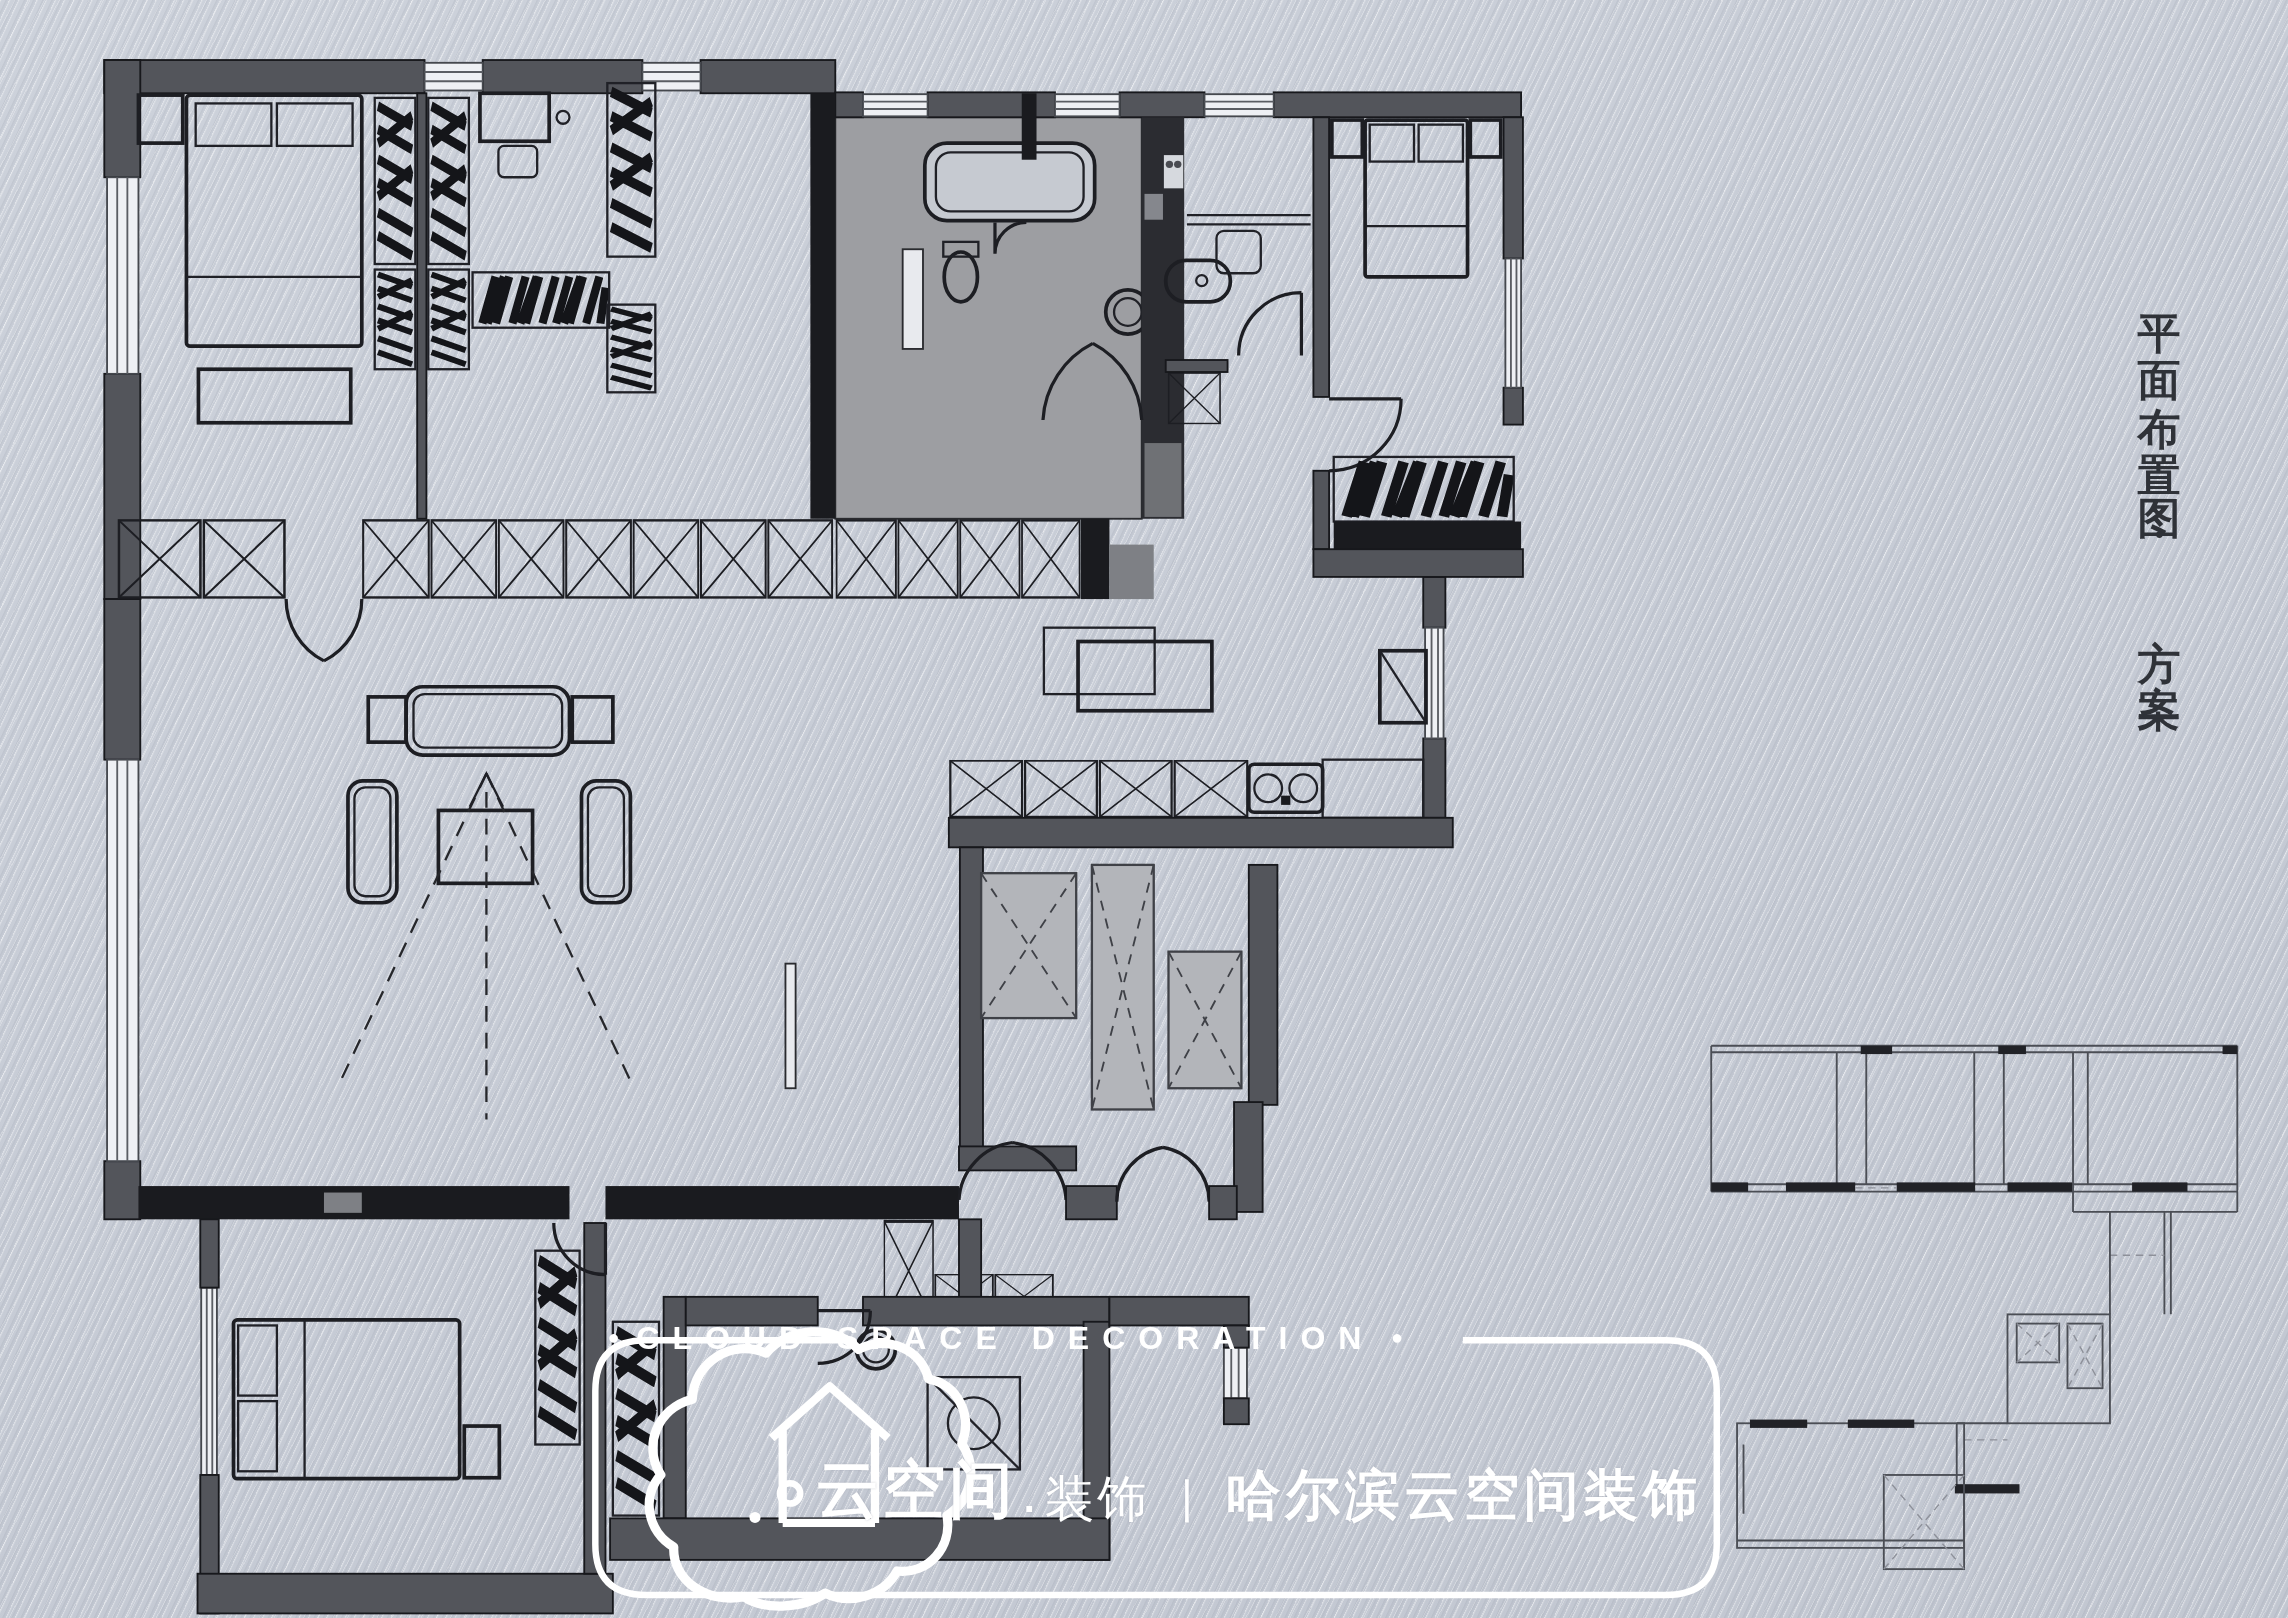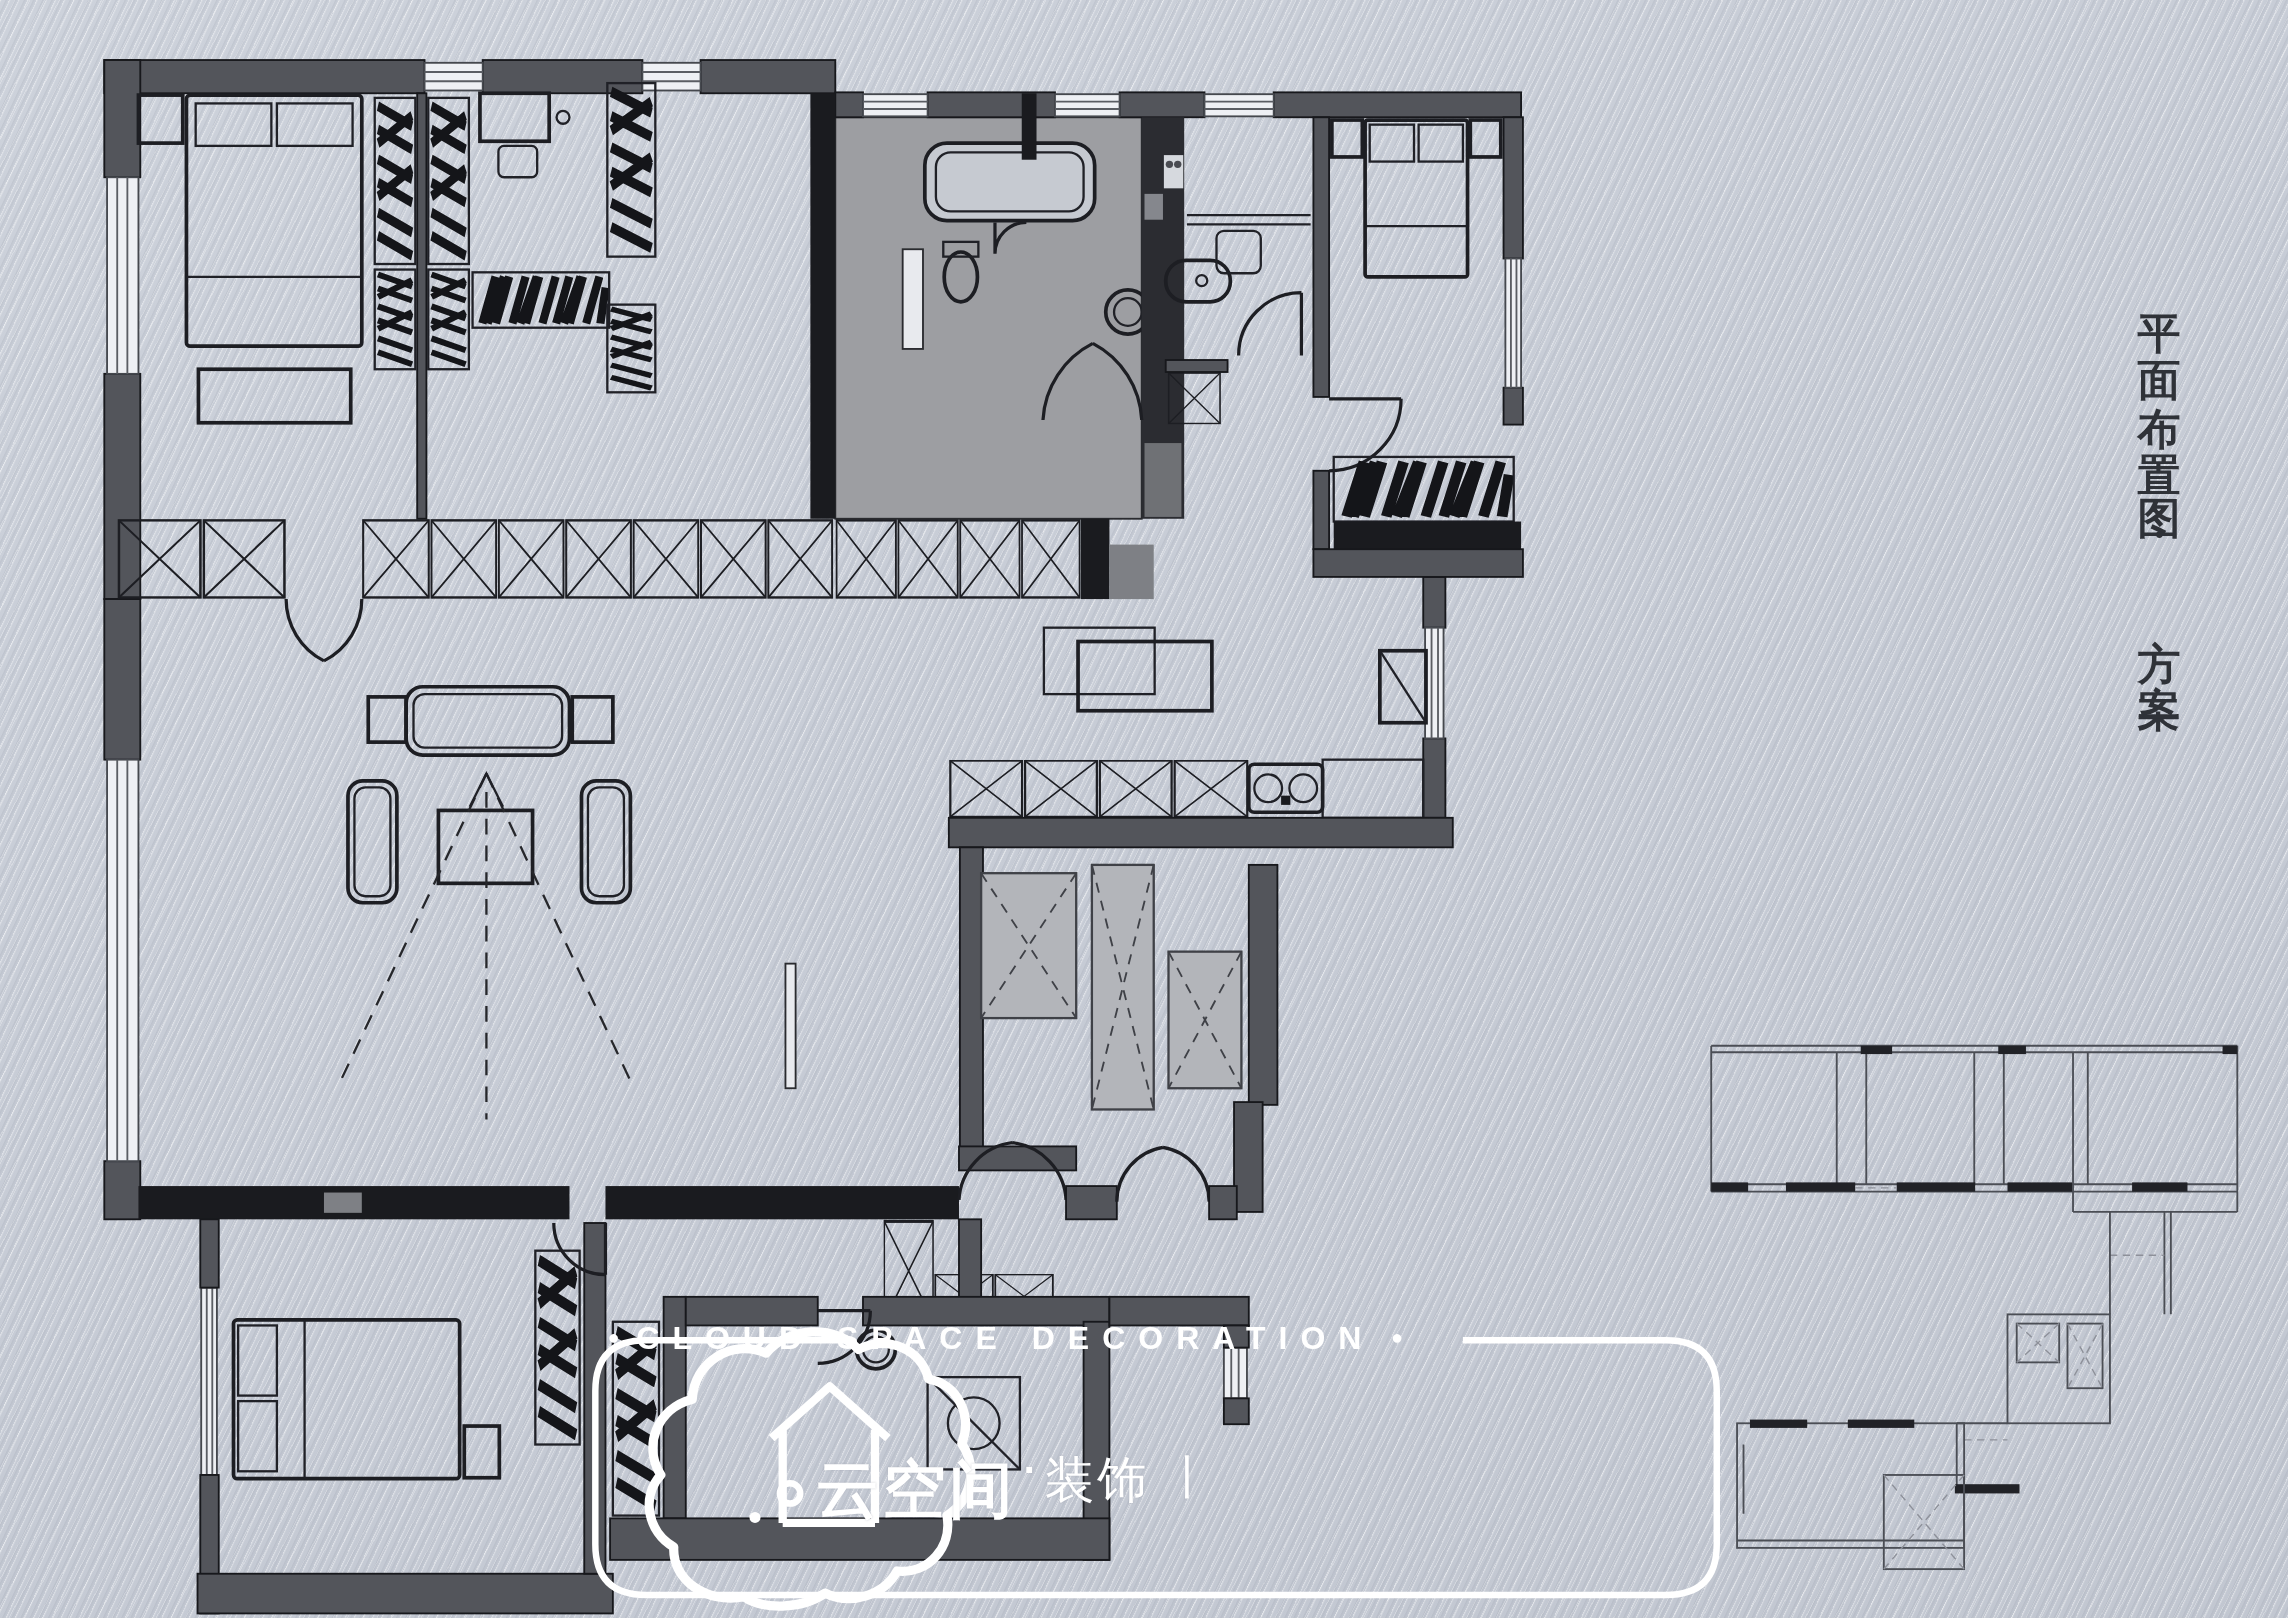--- a/index.html
+++ b/index.html
@@ -47,21 +47,21 @@
     font-size:43px;letter-spacing:46px;color:#2f3238;font-weight:600;
   }
   .wm-label{
     position:absolute;left:591px;top:1320px;width:1128px;
     color:#fff;font-weight:bold;
     font-size:32px;letter-spacing:13px;white-space:nowrap;
   }
   .wm-label .dot{font-size:20px;vertical-align:5.5px;letter-spacing:0;margin:0 16.6px;}
   .wm-brand{
     position:absolute;left:816px;top:1447px;width:831px;
-    display:flex;align-items:flex-start;color:#fff;white-space:nowrap;
+    display:flex;align-items:flex-end;color:#fff;white-space:nowrap;
     text-shadow:0 0 1.8px rgba(120,125,140,0.4);
   }
   .wm-brand .b1{font-size:63px;font-weight:bold;letter-spacing:3.7px;}
   .wm-brand .bdot{font-size:41px;font-weight:bold;margin:0 7.4px;}
   .wm-brand .b2{font-size:50px;font-weight:normal;letter-spacing:2.8px;}
   .wm-brand .sep{font-size:46px;font-weight:normal;margin:0 14.8px;}
   .wm-brand .b3{font-size:55px;font-weight:bold;letter-spacing:4.6px;}
 </style>
 </head>
 <body>
@@ -445,16 +445,17 @@
 
 <div class="wm-label">
   <span class="dot">●</span><span>CLOUD SPACE DECORATION</span><span class="dot">●</span>
 </div>
 
 <div class="wm-brand">
   <span class="b1">云空间</span>
   <span class="bdot">·</span>
   <span class="b2">装饰</span>
   <span class="sep">丨</span>
+  <span class="b3">哈尔滨云空间装饰</span>
 </div>
 
 </div>
 
 
 </body></html>

